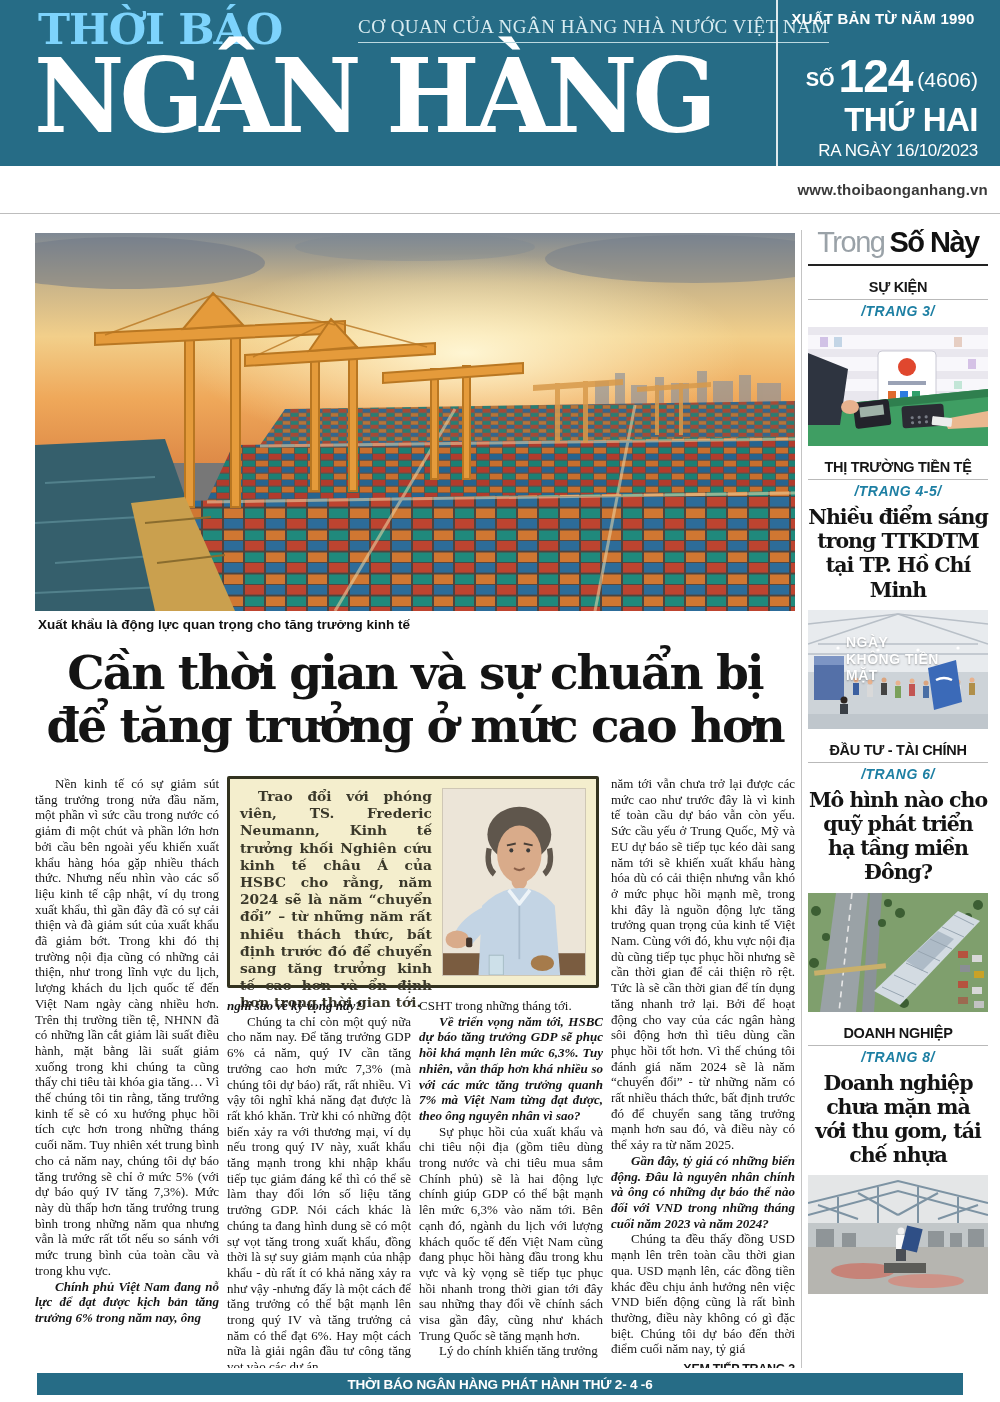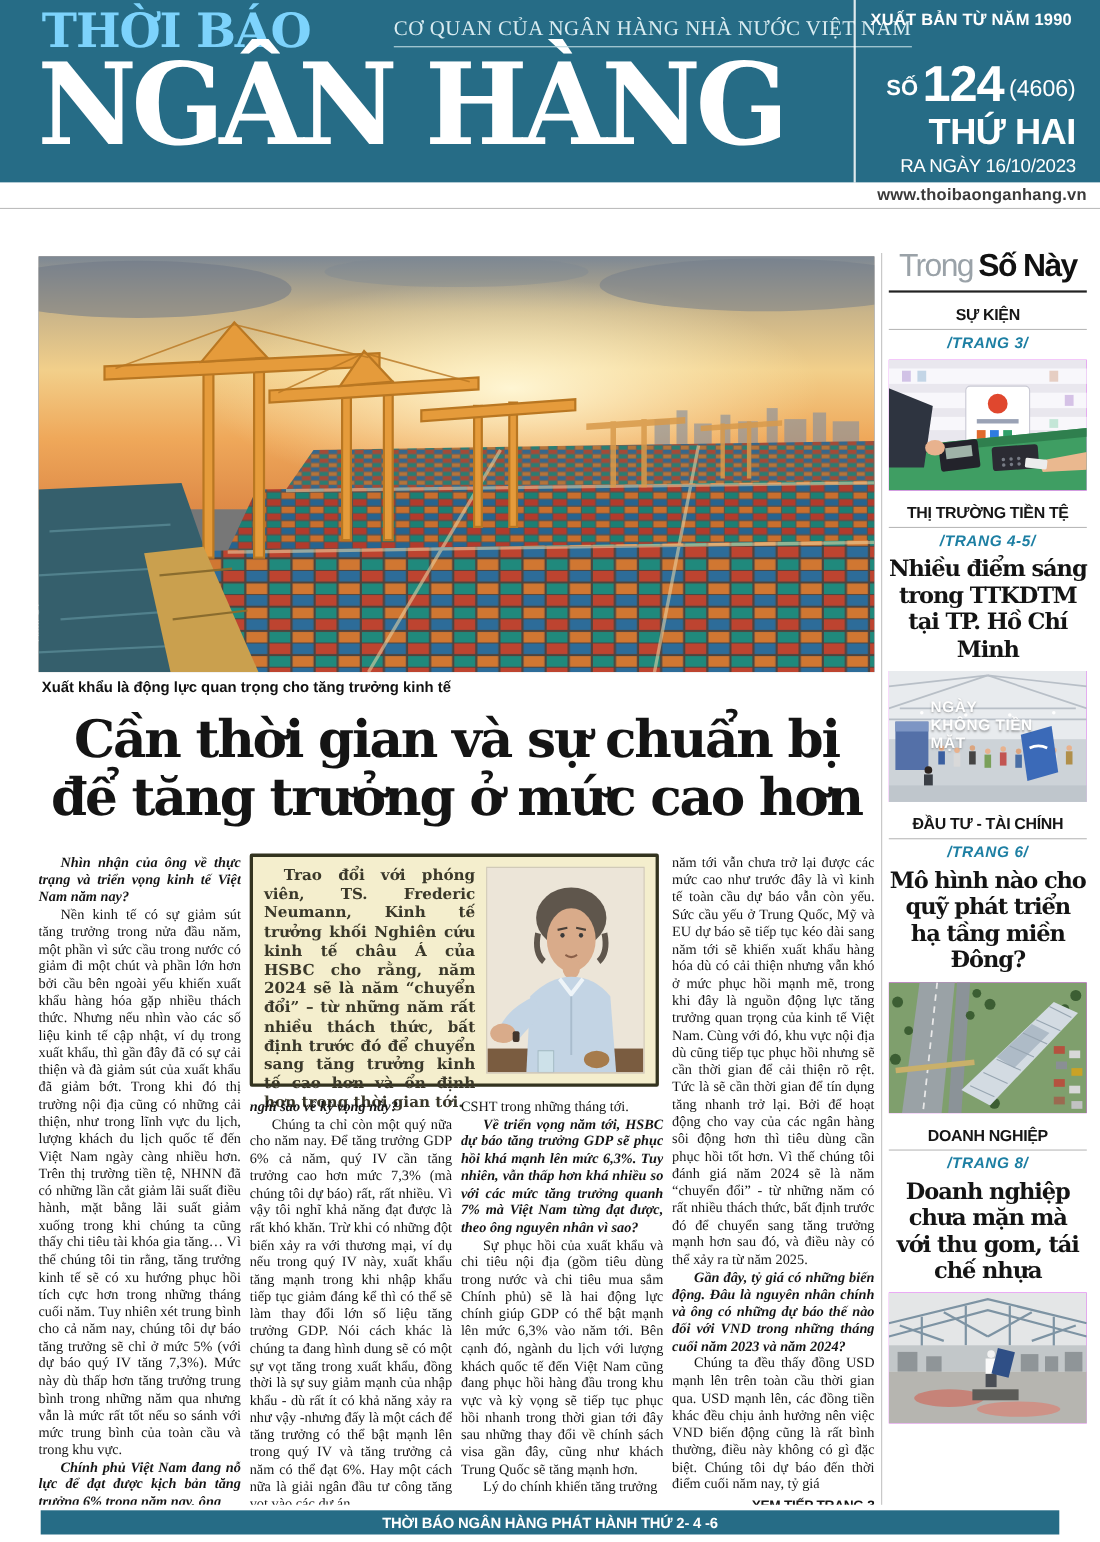--- a/index.html
+++ b/index.html
@@ -20,21 +20,21 @@
        font-size:19px;letter-spacing:.5px;padding-bottom:4px;border-bottom:1px solid #bcd9e0;white-space:nowrap;}
   .issue-box{position:absolute;right:0;top:0;width:224px;height:166px;border-left:2px solid rgba(255,255,255,.85);
        color:#fff;font-family:"Liberation Sans",sans-serif;text-align:right;padding:10px 22px 0 0;}
   .published-since{font-weight:bold;font-size:15px;letter-spacing:.2px;text-align:center;margin-right:-10px;}
   .issue-line{margin-top:22px;white-space:nowrap;}
   .issue-line .so{font-weight:bold;font-size:20px;vertical-align:6px;margin-right:4px;}
   .issue-line .num{font-weight:bold;font-size:46px;letter-spacing:-1px;}
   .issue-line .sub{font-size:21px;margin-left:5px;vertical-align:5px;}
   .issue-day{font-weight:bold;font-size:33px;letter-spacing:-.5px;line-height:1.05;}
   .issue-date{font-size:17px;margin-top:3px;letter-spacing:-.3px;}
-  .web-strip{position:absolute;left:0;top:166px;width:1000px;height:24px;background:#fff;border-bottom:1px solid #bdbdbd;
+  .web-strip{position:absolute;left:0;top:166px;width:1000px;height:48px;background:#fff;border-bottom:1px solid #bdbdbd;
        display:flex;align-items:center;justify-content:flex-end;padding-right:12px;
        font-family:"Liberation Sans",sans-serif;font-weight:bold;font-size:15px;color:#3a3a3a;letter-spacing:.2px;}
 
   
   .main-photo{position:absolute;left:35px;top:233px;width:760px;height:378px;overflow:hidden;background:#777;}
   .main-photo svg{display:block;width:100%;height:100%;}
   .photo-credit{position:absolute;left:2px;bottom:28px;transform:rotate(-90deg);transform-origin:left bottom;
        font-family:"Liberation Sans",sans-serif;font-size:9px;color:#f0f0f0;letter-spacing:.5px;}
   .photo-caption{position:absolute;left:38px;top:617px;font-family:"Liberation Sans",sans-serif;
        font-weight:bold;font-size:13.5px;color:#111;}
@@ -220,21 +220,20 @@
   <div class="photo-caption">Xuất khẩu là động lực quan trọng cho tăng trưởng kinh tế</div>
 
   <h1 class="headline">
     <span>Cần thời gian và sự chuẩn bị</span><br>
     <span>để tăng trưởng ở mức cao hơn</span>
   </h1>
 
   <section class="article">
 
     <div class="col col1">
-      <p class="q">Nhìn nhận của ông về thực trạng và triển vọng kinh tế Việt Nam năm nay?</p>
       <p>Nền kinh tế có sự giảm sút tăng trưởng trong nửa đầu năm, một phần vì sức cầu trong nước có giảm đi một chút và phần lớn hơn bởi cầu bên ngoài yếu khiến xuất khẩu hàng hóa gặp nhiều thách thức. Nhưng nếu nhìn vào các số liệu kinh tế cập nhật, ví dụ trong xuất khẩu, thì gần đây đã có sự cải thiện và đà giảm sút của xuất khẩu đã giảm bớt. Trong khi đó thị trường nội địa cũng có những cải thiện, như trong lĩnh vực du lịch, lượng khách du lịch quốc tế đến Việt Nam ngày càng nhiều hơn. Trên thị trường tiền tệ, NHNN đã có những lần cắt giảm lãi suất điều hành, mặt bằng lãi suất giảm xuống trong khi chúng ta cũng thấy chi tiêu tài khóa gia tăng… Vì thế chúng tôi tin rằng, tăng trưởng kinh tế sẽ có xu hướng phục hồi tích cực hơn trong những tháng cuối năm. Tuy nhiên xét trung bình cho cả năm nay, chúng tôi dự báo tăng trưởng sẽ chỉ ở mức 5% (với dự báo quý IV tăng 7,3%). Mức này dù thấp hơn tăng trưởng trung bình trong những năm qua nhưng vẫn là mức rất tốt nếu so sánh với mức trung bình của toàn cầu và trong khu vực.</p>
       <p class="q">Chính phủ Việt Nam đang nỗ lực để đạt được kịch bản tăng trưởng 6% trong năm nay, ông</p>
     </div>
 
     <div class="quote-box">
       <div class="quote-text">Trao đổi với phóng viên, TS. Frederic Neumann, Kinh tế trưởng khối Nghiên cứu kinh tế châu Á của HSBC cho rằng, năm 2024 sẽ là năm “chuyển đổi” – từ những năm rất nhiều thách thức, bất định trước đó để chuyển sang tăng trưởng kinh tế cao hơn và ổn định hơn trong thời gian tới.</div>
       <div class="quote-photo">
         <svg viewBox="0 0 160 188" preserveAspectRatio="none">
           <rect width="160" height="188" fill="#ece5d8"></rect>
           <rect x="0" y="166" width="160" height="22" fill="#7a5c40"></rect>

